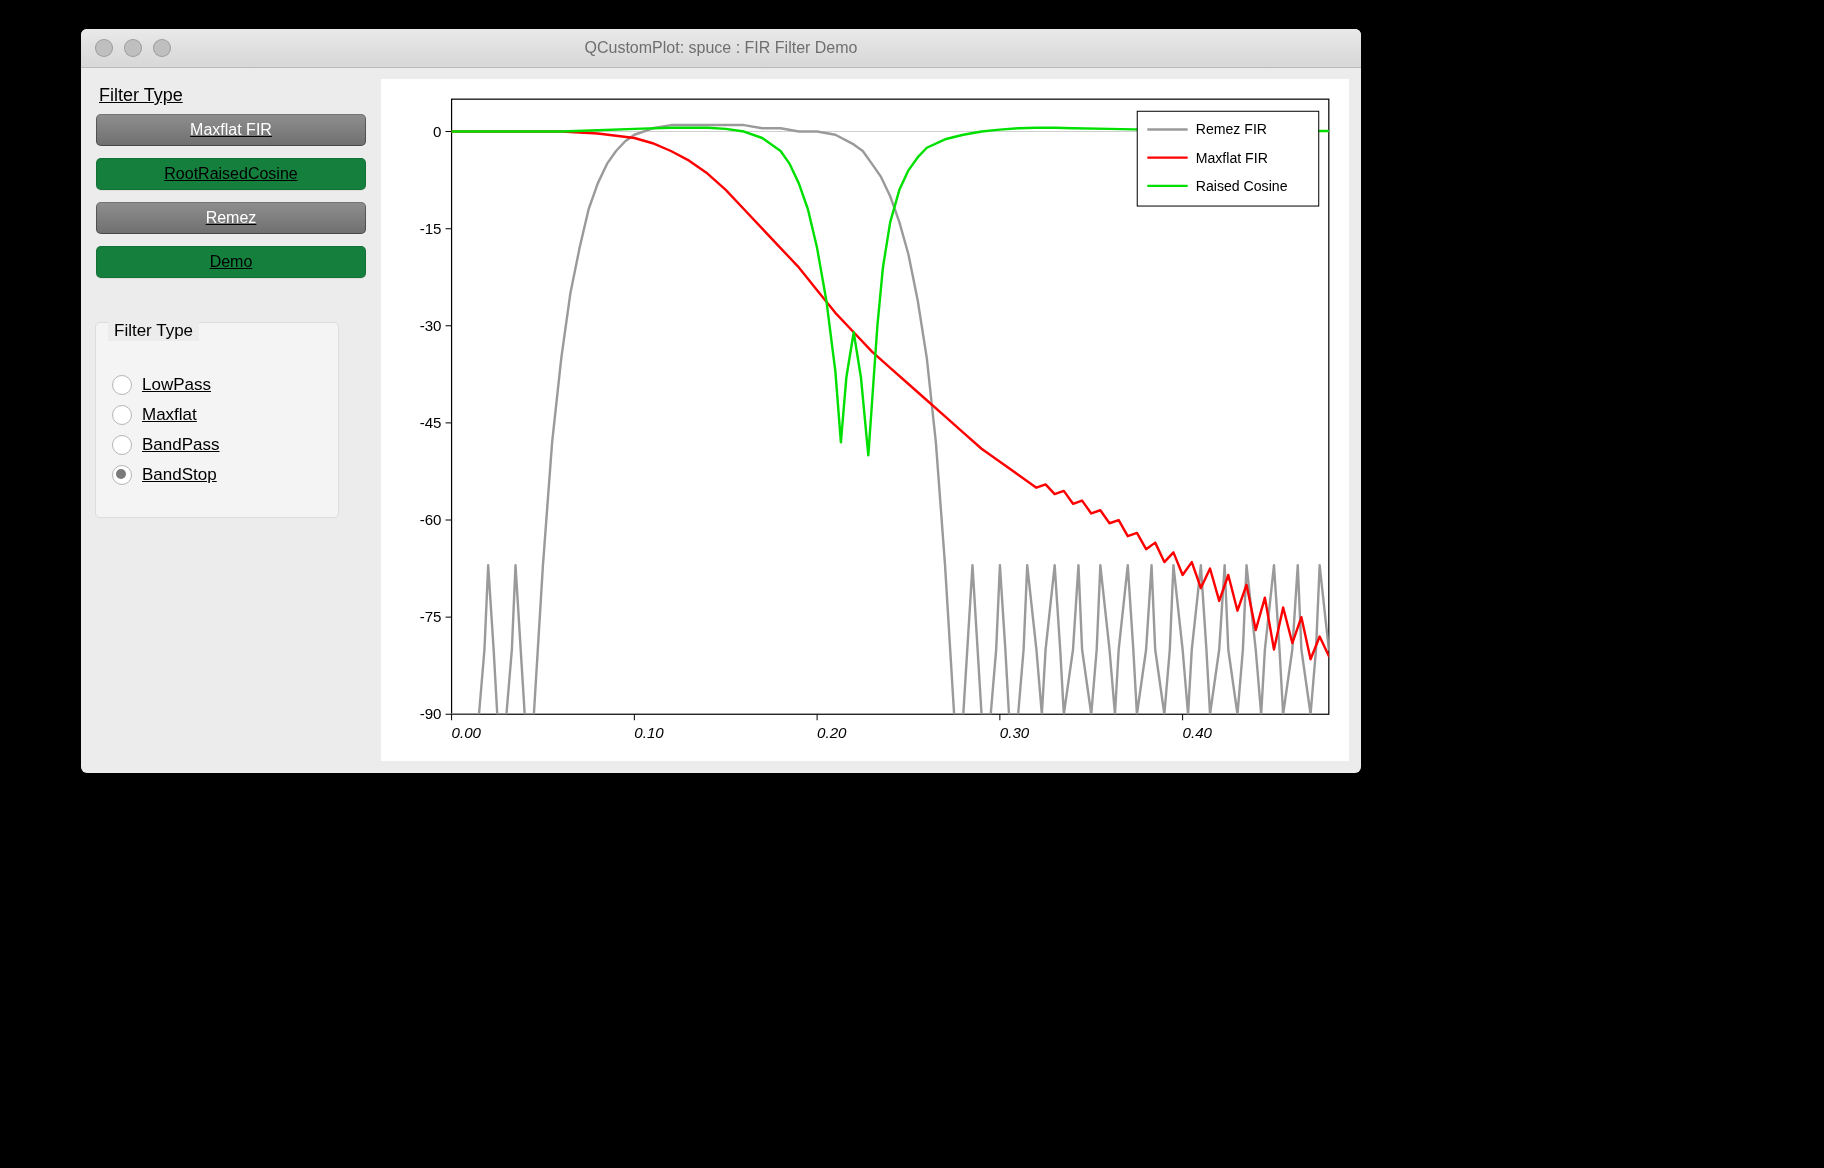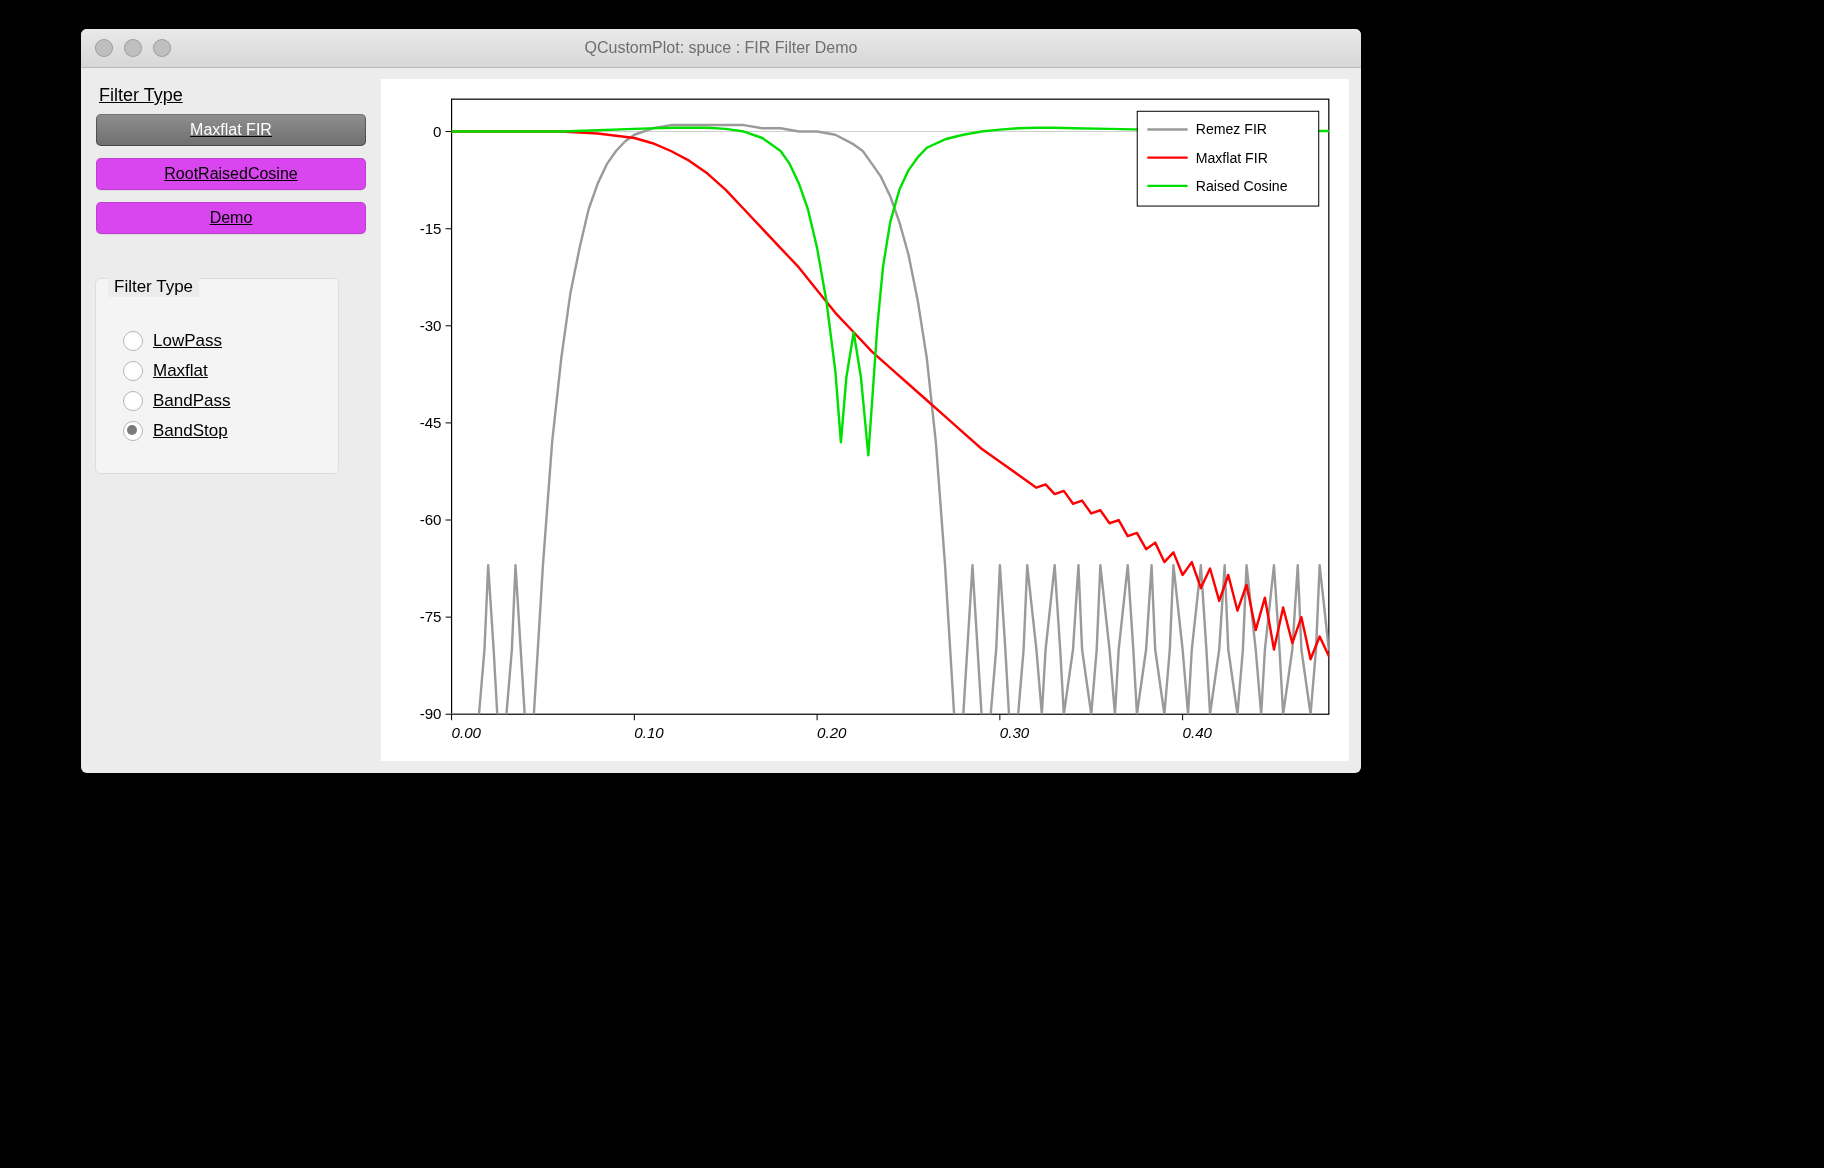--- a/index.html
+++ b/index.html
@@ -16,26 +16,26 @@
     box-shadow:inset 0 0 0 1px rgba(0,0,0,.18);}
   .titlebar .title{font-size:16px;color:#6f6f6f;}
   .content{position:absolute;top:38px;left:0;right:0;bottom:0;display:flex;}
   .sidebar{width:300px;padding:18px 14px;box-sizing:border-box;text-decoration:underline;}
   .sb-label{font-size:18px;margin:0 4px 8px;}
   .btn{display:block;width:270px;height:32px;margin:0 auto 12px;border-radius:5px;
     font-size:16px;text-align:center;line-height:32px;cursor:default;
     box-shadow:0 1px 0 rgba(0,0,0,.06),inset 0 0 0 1px rgba(0,0,0,.12);}
   .btn.on{background:linear-gradient(#8f8f8f,#6f6f6f);color:#fff;
     box-shadow:inset 0 1px 0 rgba(255,255,255,.15),inset 0 0 0 1px rgba(0,0,0,.35);}
-  .btn.off{background:#d946ef;color:#000;}
+  .btn.off{background:#15803d;color:#000;}
   .group{margin-top:44px;border:1px solid #dcdcdc;border-radius:5px;background:#f4f4f4;
     padding:42px 16px 22px;position:relative;width:210px;}
   .group .g-title{position:absolute;top:-2px;left:12px;background:#ececec;padding:0 6px;
     font-size:17px;}
-  .radio-row{display:flex;align-items:center;gap:10px;margin:10px 11px;font-size:17px;}
+  .radio-row{display:flex;align-items:center;gap:10px;margin:10px 0;font-size:17px;}
   .radio{width:18px;height:18px;border-radius:50%;border:1.5px solid #b5b5b5;
     background:#fff;position:relative;flex:0 0 18px;}
   .radio.selected::after{content:"";position:absolute;left:3px;top:3px;width:10px;
     height:10px;border-radius:50%;background:#7a7a7a;}
   .plot-wrap{flex:1;padding:12px 12px 12px 0;box-sizing:border-box;}
   .plot-surface{background:#fff;width:100%;height:100%;position:relative;}
   svg.chart{position:absolute;inset:0;}
   .axis text{font-size:15px;fill:#000;}
   .xaxis text{font-style:italic;}
   .legend-box{stroke:#000;fill:#fff;}
@@ -54,20 +54,21 @@
       </div>
       <div class="title">QCustomPlot: spuce : FIR Filter Demo</div>
     </div>
 
     <div class="content">
       <div class="sidebar">
         <div class="sb-label">Filter Type</div>
         <div id="filter-buttons">
             <div class="btn on">Maxflat FIR</div>
             <div class="btn off">RootRaisedCosine</div>
+            <div class="btn on">Remez</div>
             <div class="btn off">Demo</div>
           </div>
 
         <div class="group">
           <div class="g-title">Filter Type</div>
           <div id="radio-options">
               <div class="radio-row">
                 <div class="radio"></div>
                 <span>LowPass</span>
               </div>

